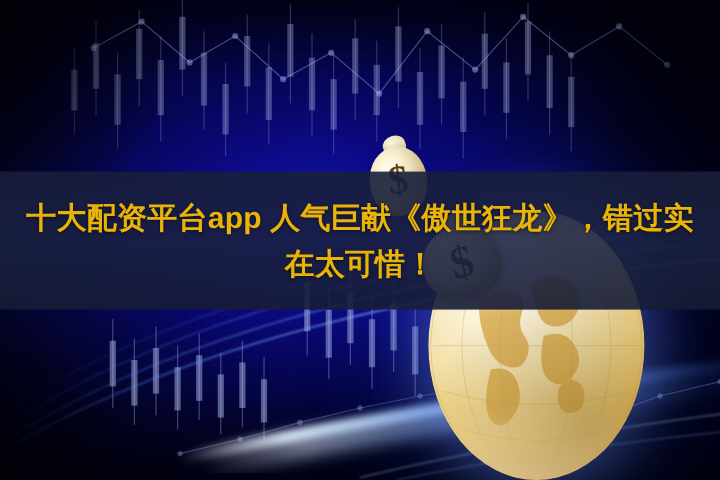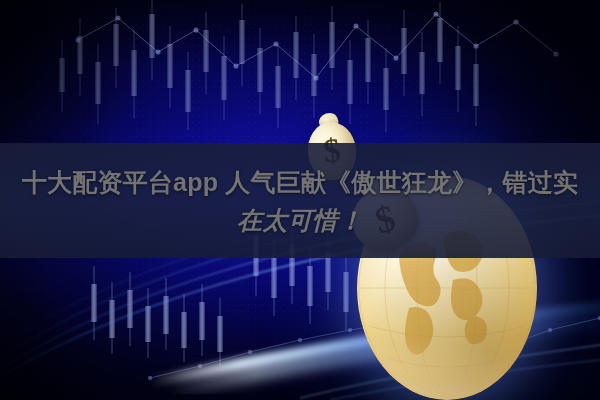--- a/index.html
+++ b/index.html
@@ -95,27 +95,27 @@
 
   
   .band{
     position:absolute;left:0;top:143px;width:600px;height:115px;
     background:linear-gradient(180deg, rgba(24,30,58,.90) 0%, rgba(26,33,64,.88) 50%, rgba(22,28,54,.90) 100%);
   }
   .headline{
     position:absolute;left:0;top:143px;width:600px;height:115px;
     display:flex;flex-direction:column;align-items:center;justify-content:center;
     padding:0 10px;
-    color:#737373;font-weight:bold;font-size:25px;line-height:38px;
+    color:#eab308;font-weight:bold;font-size:25px;line-height:38px;
     letter-spacing:.2px;text-align:center;
     text-shadow:0 1px 3px rgba(0,0,0,.55);
     white-space:nowrap;
   }
   .headline .l1{display:block;}
-  .headline .l2{display:block;font-style:italic;}
+  .headline .l2{display:block;}
 </style>
 </head>
 <body>
 
 <div id="stage">
 
   <div class="layer bg-base"></div>
   <div class="layer bg-vert"></div>
 
   <svg class="svglayer" viewBox="0 0 600 400">

